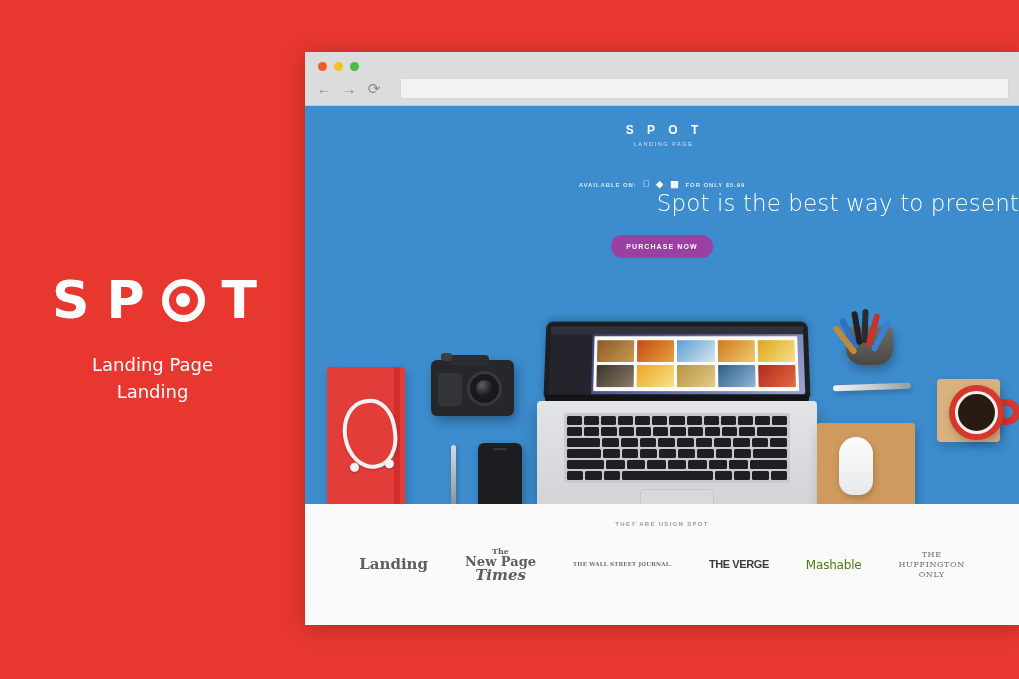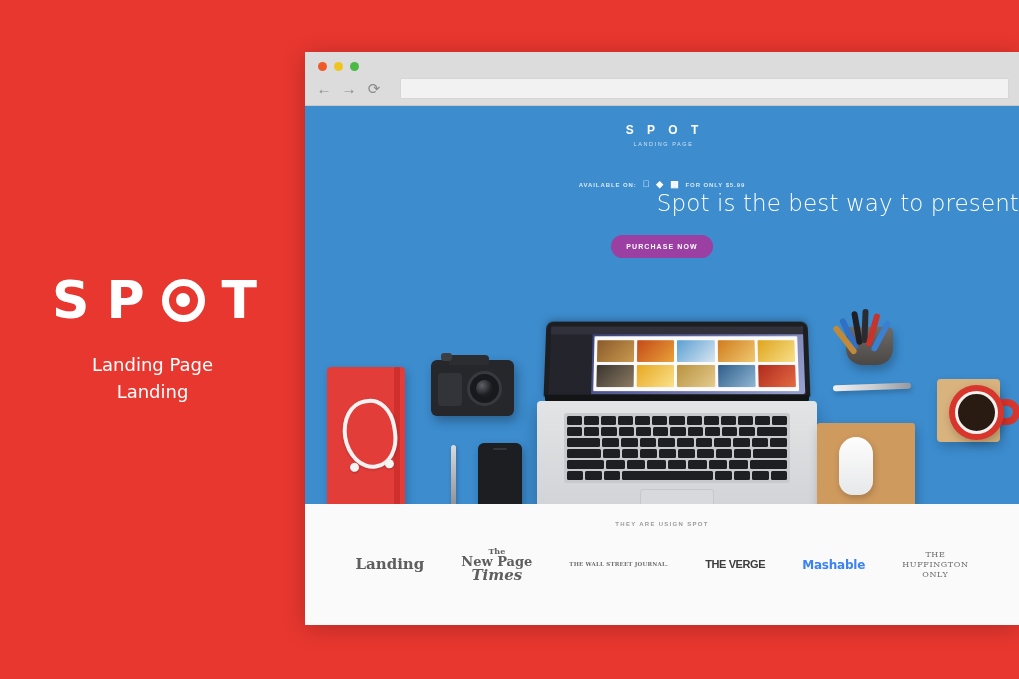--- a/index.html
+++ b/index.html
@@ -622,24 +622,24 @@
   }
   .c-verge {
     font-family: Liberation Sans, sans-serif;
     font-weight: 700;
     font-size: 11px;
     letter-spacing: -0.4px;
     color: #3c3c3c;
   }
   .c-mash {
     font-family: "DejaVu Sans", sans-serif;
-    font-weight: 700;
+    font-weight: 400;
     font-size: 12px;
     letter-spacing: -0.2px;
-    color: #3b82f6;
+    color: #4d7c0f;
   }
   .c-huff {
     font-family: "DejaVu Serif", serif;
     font-size: 8px;
     letter-spacing: 0.6px;
     color: #6a6a6a;
     line-height: 1.25;
   }
   .c-huff span { display: block; }
 </style>

